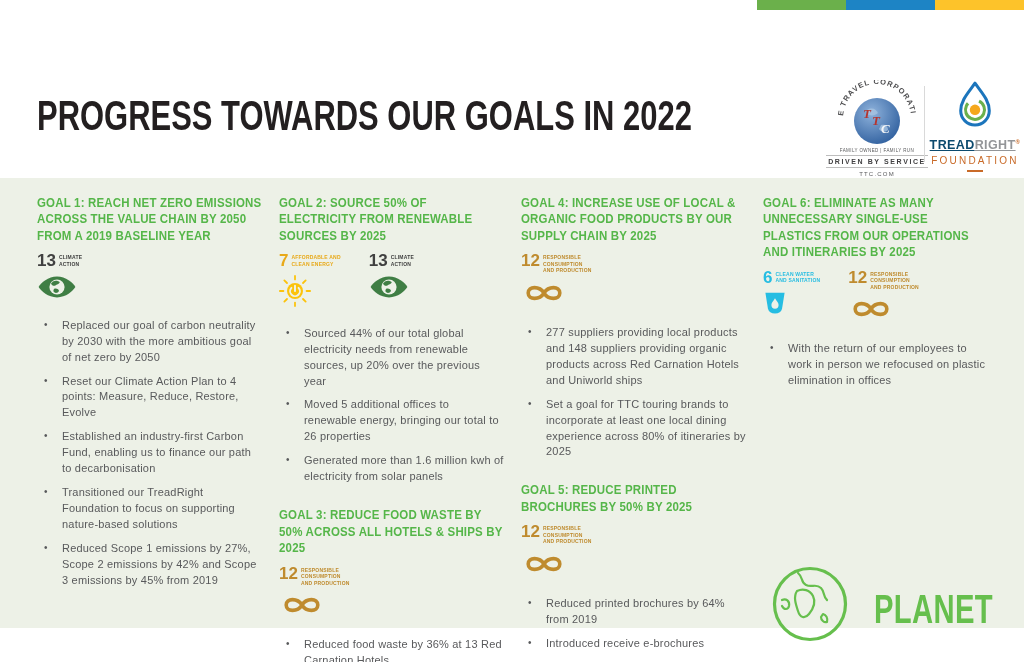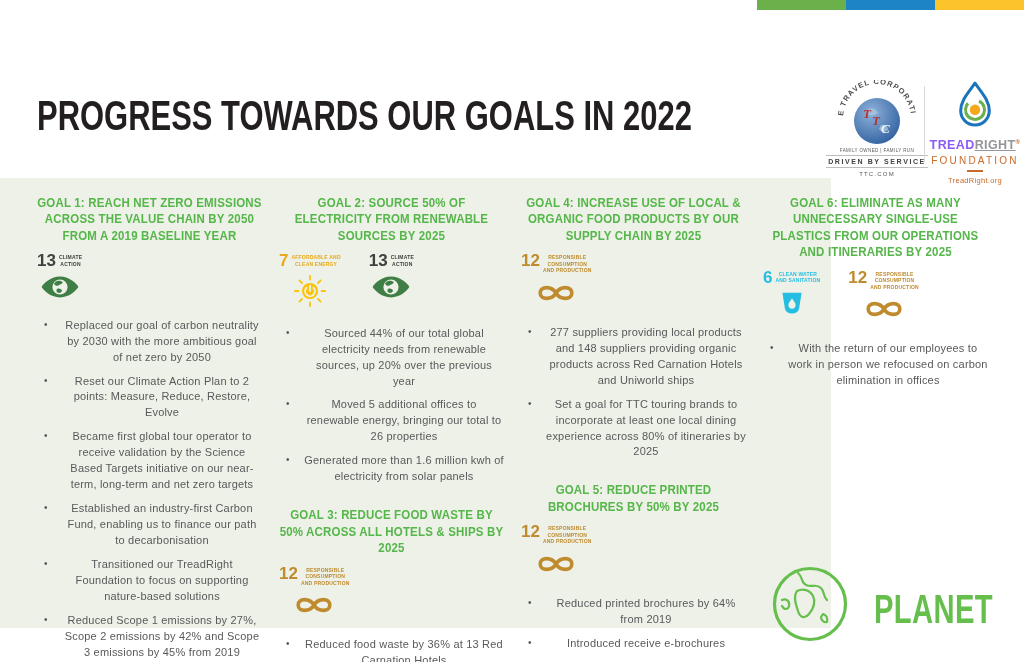--- a/index.html
+++ b/index.html
@@ -28,32 +28,32 @@
   .ttc-logo{width:86px;display:flex;flex-direction:column;align-items:center;}
   .ttc-lines{display:flex;flex-direction:column;align-items:center;margin-top:-2px;}
   .ttc-family{font-size:4.5px;color:#58595b;letter-spacing:.4px;white-space:nowrap;}
   .ttc-service{
     font-size:7px;font-weight:700;color:#414042;letter-spacing:1.6px;white-space:nowrap;
     border-top:1px solid #bdbdbd;border-bottom:1px solid #bdbdbd;padding:2px 2px;margin-top:2px;
   }
   .ttc-url{font-size:6px;color:#58595b;letter-spacing:1.2px;margin-top:3px;}
   .tr-logo{width:92px;display:flex;flex-direction:column;align-items:center;}
   .tr-name{font-size:12.5px;font-weight:700;letter-spacing:.4px;margin-top:4px;white-space:nowrap;}
-  .tr-tread{color:#8b5cf6;}
+  .tr-tread{color:#0c4a6e;text-decoration:underline;}
   .tr-right{color:#939598;text-decoration:underline;}
   .tr-reg{font-size:6px;color:#c96a28;vertical-align:super;}
   .tr-foundation{font-size:10px;color:#c96a28;letter-spacing:2.2px;margin-top:3px;}
   .tr-dash{width:16px;height:2px;background:#c96a28;margin-top:4px;}
   .tr-url{font-size:7.5px;color:#c96a28;margin-top:4px;letter-spacing:.3px;}
 
   
   .panel{
-    position:absolute;left:0;top:178px;width:831px;height:450px;
+    position:absolute;left:0;top:178px;width:1024px;height:450px;
     background:#edf1e7;
-    display:flex;gap:17px;padding:17px 0 0 37px;box-sizing:border-box;text-align:center;
+    display:flex;gap:17px;padding:17px 0 0 37px;box-sizing:border-box;
   }
   .col{flex:0 0 225px;width:225px;}
   .goal-section{margin:0 0 22px 0;}
   .goal-heading{
     margin:0;color:#55b649;font-size:13.5px;font-weight:700;line-height:1.22;
     width:264px;transform:scaleX(0.852);transform-origin:0 0;letter-spacing:.2px;
   }
   .sdg-row{display:flex;gap:28px;margin-top:9px;align-items:flex-start;}
   .sdg-badge{display:flex;flex-direction:column;}
   .sdg-head{display:flex;align-items:flex-start;}
@@ -153,22 +153,21 @@
               <path d="M25 2 C14 2 5 10 2 15 C5 20 14 28 25 28 C36 28 45 20 48 15 C45 10 36 2 25 2 Z" fill="#3f7e44"></path>
               <circle cx="25" cy="15" r="9.5" fill="#edf1e7"></circle>
               <path d="M20 8 c3 -1.5 6.5 -1 8.5 1 c-1 2.5 -4 2.5 -5.5 4 c-2 1 -4.5 0 -5.5 -2.5 z" fill="#3f7e44"></path>
               <path d="M22 17 c3 -.5 5.5 1 5.5 3 c-1 2 -3.5 3 -5.5 2 c-2 -1 -2 -3.5 0 -5z" fill="#3f7e44"></path>
             </svg>
           </span>
         </div>
       </div>
       <ul class="bullets">
         <li>Replaced our goal of carbon neutrality by 2030 with the more ambitious goal of net zero by 2050</li>
-        <li>Reset our Climate Action Plan to 2 points: Measure, Reduce, Restore, Evolve</li>
-        <li>Became first global tour operator to receive validation by the Science Based Targets initiative on our near-term, long-term and net zero targets</li>
+        <li>Reset our Climate Action Plan to 4 points: Measure, Reduce, Restore, Evolve</li>
         <li>Established an industry-first Carbon Fund, enabling us to finance our path to decarbonisation</li>
         <li>Transitioned our TreadRight Foundation to focus on supporting nature-based solutions</li>
         <li>Reduced Scope 1 emissions by 27%, Scope 2 emissions by 42% and Scope 3 emissions by 45% from 2019</li>
       </ul>
     </div>
   </div>
 
   <div class="col">
     <div class="goal-section">
       <h2 class="goal-heading">GOAL 2: SOURCE 50% OF ELECTRICITY FROM RENEWABLE SOURCES BY 2025</h2>
@@ -317,21 +316,21 @@
 AND PRODUCTION</span>
           </div>
           <span class="sdg-glyph">
             <svg width="46" height="26" viewBox="0 0 64 36">
               <path d="M32 18 C26 8 10 8 10 18 C10 28 26 28 32 18 C38 8 54 8 54 18 C54 28 38 28 32 18 Z" fill="none" stroke="#bf8b2e" stroke-width="5" stroke-linejoin="round"></path>
             </svg>
           </span>
         </div>
       </div>
       <ul class="bullets">
-        <li>With the return of our employees to work in person we refocused on carbon elimination in offices</li>
+        <li>With the return of our employees to work in person we refocused on plastic elimination in offices</li>
       </ul>
     </div>
   </div>
 </div>
 
 <div class="planet-block">
   <svg width="80" height="80" viewBox="0 0 80 80">
     <g fill="none" stroke="#66bf4d" stroke-linecap="round" stroke-linejoin="round">
       <circle cx="40" cy="40" r="35.5" stroke-width="3.2"></circle>
       <path stroke-width="2.2" d="M28 9 c6 5 2 9 8 12 c6 3 10 -2 15 3 c4 4 2 9 6 12"></path>

